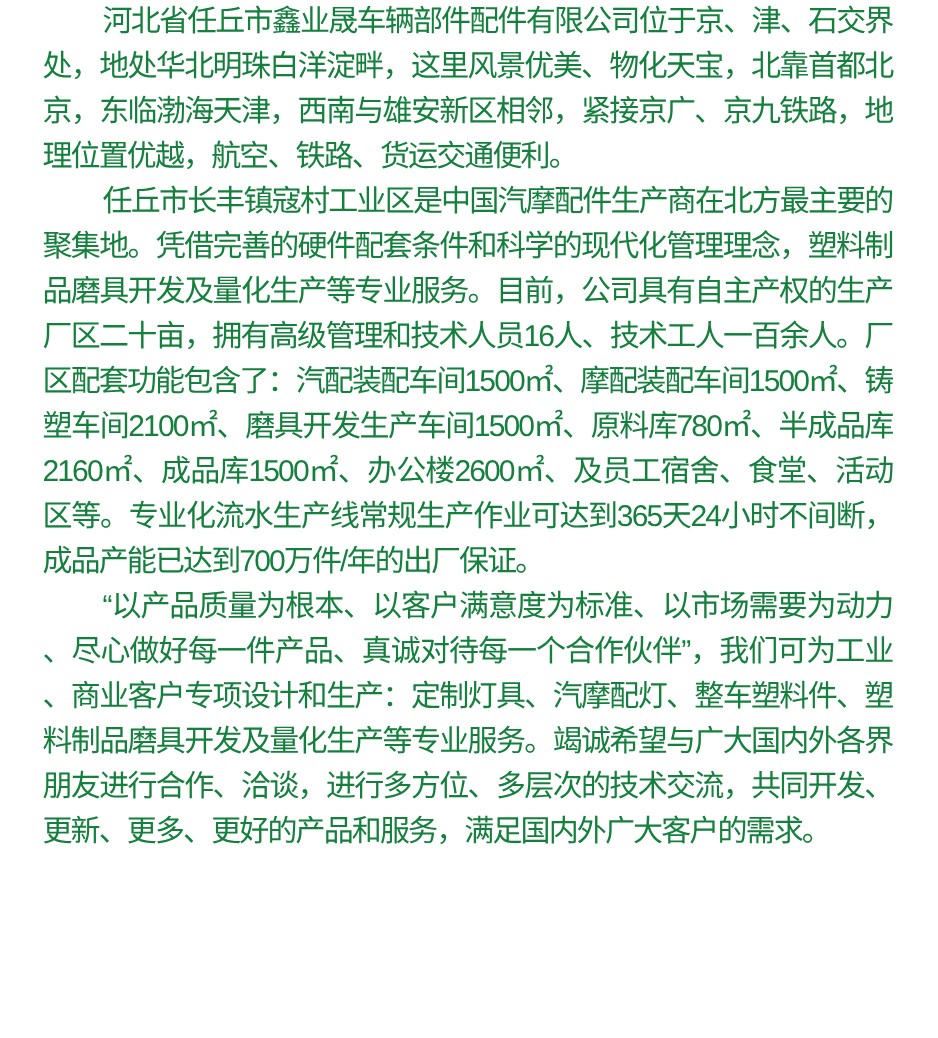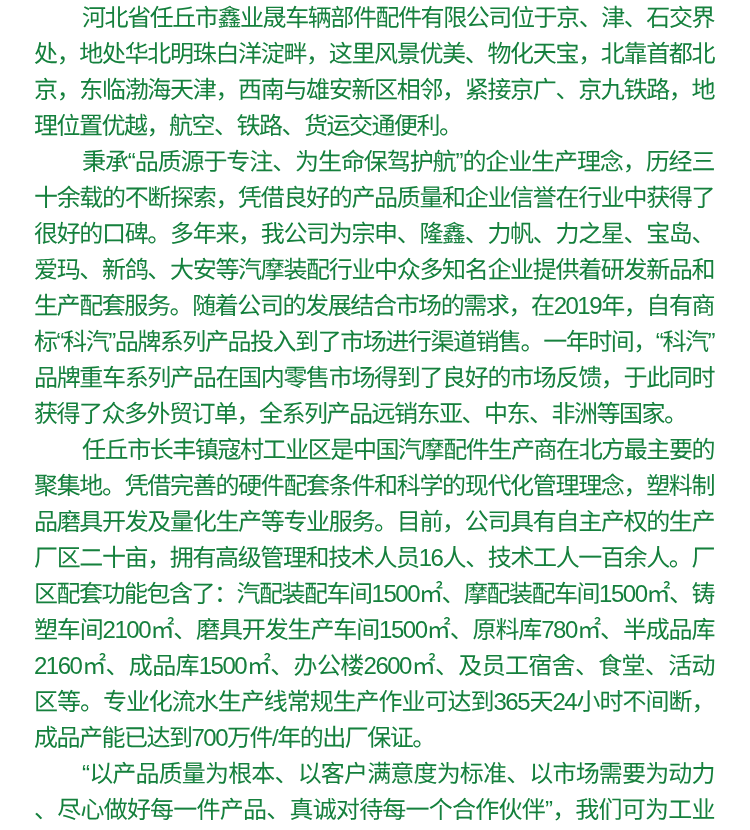--- a/index.html
+++ b/index.html
@@ -32,16 +32,15 @@
     margin: 0;
     padding: 0;
     text-indent: 2em;
   }
 </style>
 </head>
 <body>
 
 <div class="doc">
   <p>河北省任丘市鑫业晟车辆部件配件有限公司位于京、津、石交界处，地处华北明珠白洋淀畔，这里风景优美、物化天宝，北靠首都北京，东临渤海天津，西南与雄安新区相邻，紧接京广、京九铁路，地理位置优越，航空、铁路、货运交通便利。</p>
-  <p>秉承“品质源于专注、为生命保驾护航”的企业生产理念，历经三十余载的不断探索，凭借良好的产品质量和企业信誉在行业中获得了很好的口碑。多年来，我公司为宗申、隆鑫、力帆、力之星、宝岛、爱玛、新鸽、大安等汽摩装配行业中众多知名企业提供着研发新品和生产配套服务。随着公司的发展结合市场的需求，在2019年，自有商标“科汽”品牌系列产品投入到了市场进行渠道销售。一年时间，“科汽”品牌重车系列产品在国内零售市场得到了良好的市场反馈，于此同时获得了众多外贸订单，全系列产品远销东亚、中东、非洲等国家。</p>
   <p>任丘市长丰镇寇村工业区是中国汽摩配件生产商在北方最主要的聚集地。凭借完善的硬件配套条件和科学的现代化管理理念，塑料制品磨具开发及量化生产等专业服务。目前，公司具有自主产权的生产厂区二十亩，拥有高级管理和技术人员16人、技术工人一百余人。厂区配套功能包含了：汽配装配车间1500㎡、摩配装配车间1500㎡、铸塑车间2100㎡、磨具开发生产车间1500㎡、原料库780㎡、半成品库2160㎡、成品库1500㎡、办公楼2600㎡、及员工宿舍、食堂、活动区等。专业化流水生产线常规生产作业可达到365天24小时不间断，成品产能已达到700万件/年的出厂保证。</p>
   <p>“以产品质量为根本、以客户满意度为标准、以市场需要为动力、尽心做好每一件产品、真诚对待每一个合作伙伴”，我们可为工业、商业客户专项设计和生产：定制灯具、汽摩配灯、整车塑料件、塑料制品磨具开发及量化生产等专业服务。竭诚希望与广大国内外各界朋友进行合作、洽谈，进行多方位、多层次的技术交流，共同开发、更新、更多、更好的产品和服务，满足国内外广大客户的需求。</p>
 </div>
 
 </body></html>

